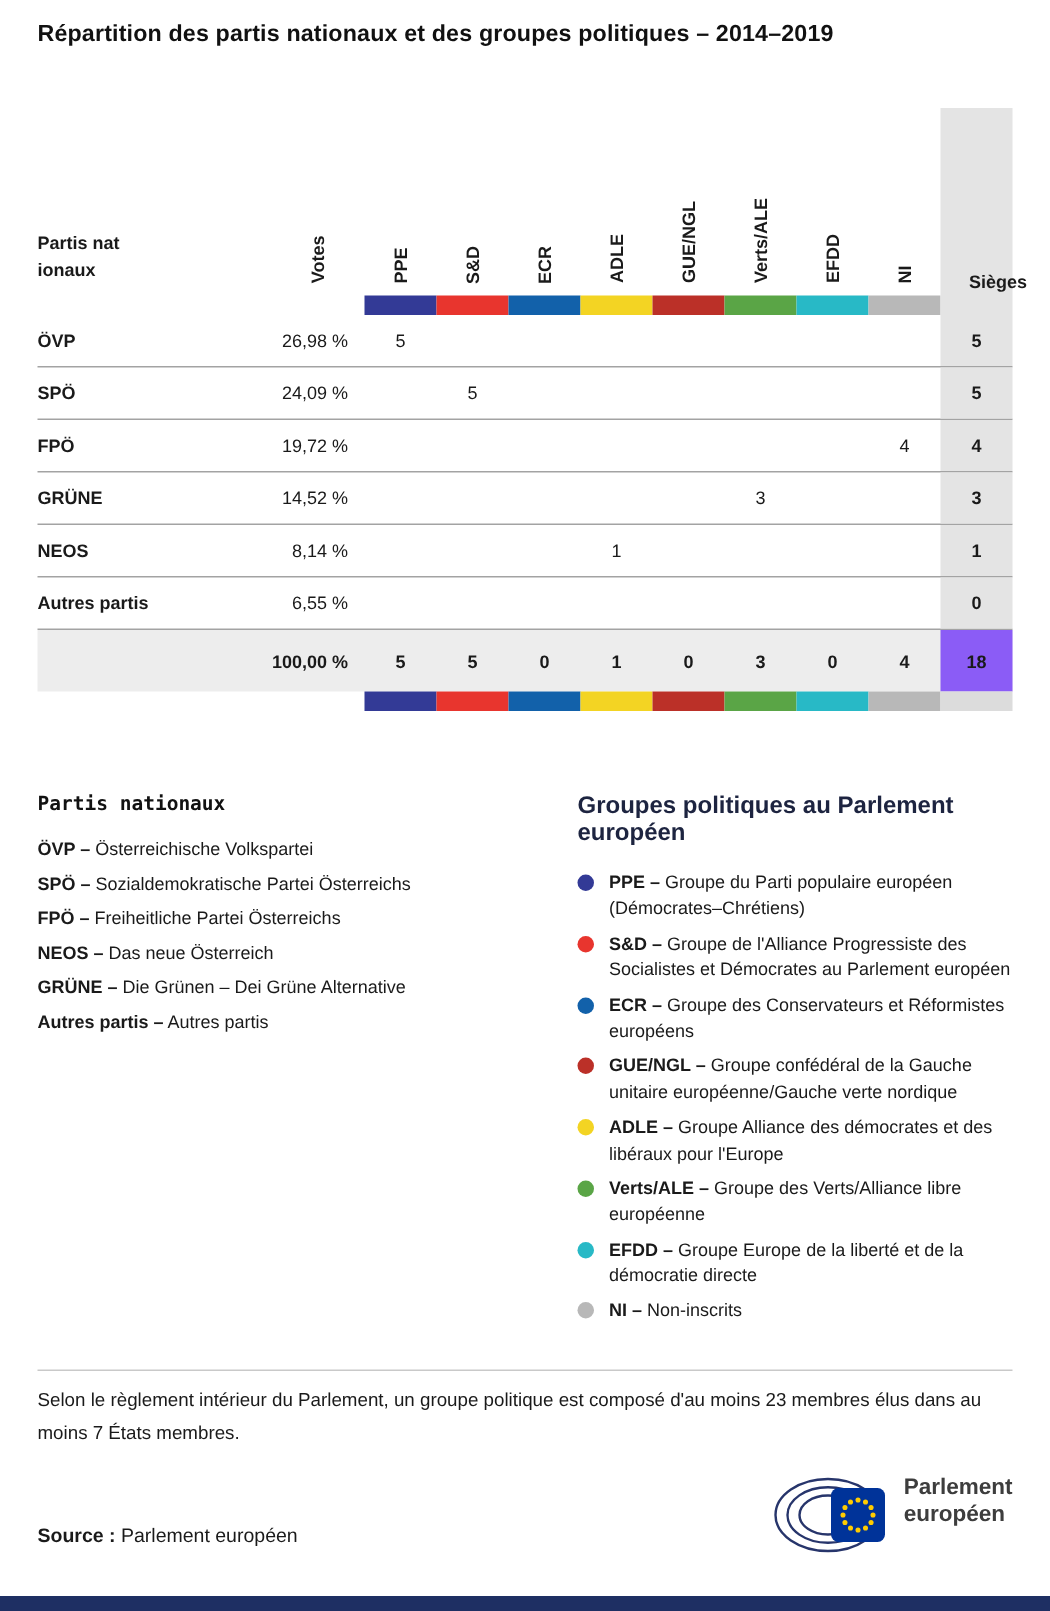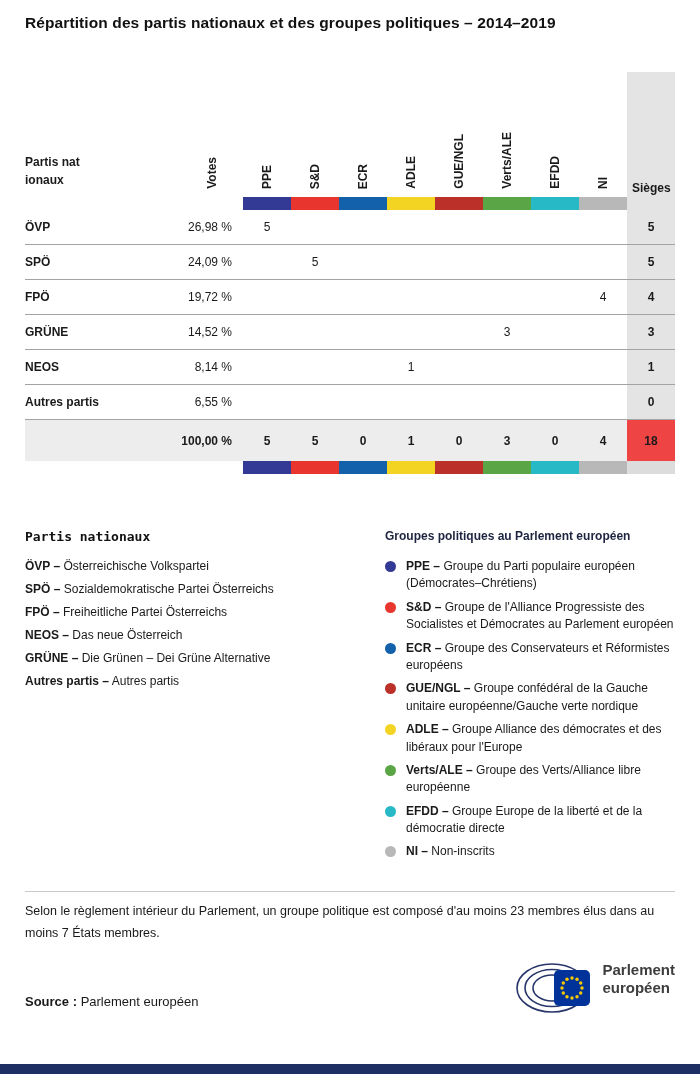--- a/index.html
+++ b/index.html
@@ -32,51 +32,51 @@
   }
   .vlab {
     position: absolute; bottom: 21px; left: 50%;
     writing-mode: vertical-rl;
     transform: translateX(-50%) rotate(180deg);
     font-weight: bold; font-size: 12px; white-space: nowrap;
   }
   .strip { position: absolute; bottom: 0; left: 0; width: 100%; height: 13px; }
   .sieges-h { background: #e4e4e4; }
   .sieges-h span {
-    position: absolute; bottom: 15px; left: 5px;
+    position: absolute; bottom: 15px; left: 19px;
     font-weight: bold; font-size: 12px;
   }
 
   .trow { display: flex; height: 35px; border-bottom: 1px solid #a3a3a3; align-items: stretch; }
   .cell { display: flex; align-items: center; font-size: 12px; }
   .cell.c-party { font-weight: bold; }
   .cell.c-votes { justify-content: flex-end; padding-right: 11px; }
   .cell.c-g { justify-content: center; }
   .cell.c-sieges { justify-content: center; background: #e4e4e4; font-weight: bold; }
 
   .trow.total { height: 41px; background: #ededed; border-bottom: none; }
   .trow.total .cell { font-weight: bold; }
-  .trow.total .cell.c-sieges { background: #ef4444; }
+  .trow.total .cell.c-sieges { background: #8b5cf6; }
 
   .bstrip { display: flex; height: 13px; }
   .bstrip .spacer { width: 218px; }
   .bstrip .seg { width: 48px; }
   .bstrip .seg.gray { background: #dcdcdc; }
 
   
   .legends { display: flex; margin-top: 55px; }
   .leg-left { width: 360px; }
   .leg-right { width: 290px; }
   .leg-title-mono {
     font-family: "DejaVu Sans Mono", monospace;
     font-weight: bold; font-size: 13px; margin-bottom: 15px; color: #111;
   }
   .lp-item { font-size: 12px; margin-bottom: 9px; color: #1a1a1a; }
   .lp-abbr { font-weight: bold; }
-  .leg-title { font-weight: bold; font-size: 12px; color: #1d2440; margin-bottom: 15px; }
+  .leg-title { font-weight: bold; font-size: 16px; color: #1d2440; margin-bottom: 15px; }
   .lg-item { display: flex; margin-bottom: 6px; font-size: 12px; line-height: 1.45; }
   .dot { width: 11px; height: 11px; border-radius: 50%; flex: 0 0 11px; margin-right: 10px; margin-top: 3px; }
   .lg-text b { font-weight: bold; }
 
   
   .foot-rule { margin-top: 24px; border-top: 1px solid #c9c9c9; width: 650px; }
   .foot-note { font-size: 12.5px; line-height: 1.8; margin-top: 8px; width: 650px; }
   .source-row { display: flex; justify-content: space-between; align-items: flex-end; margin-top: 16px; width: 650px; }
   .source { font-size: 13px; padding-bottom: 6px; }
   .source b { font-weight: bold; }

